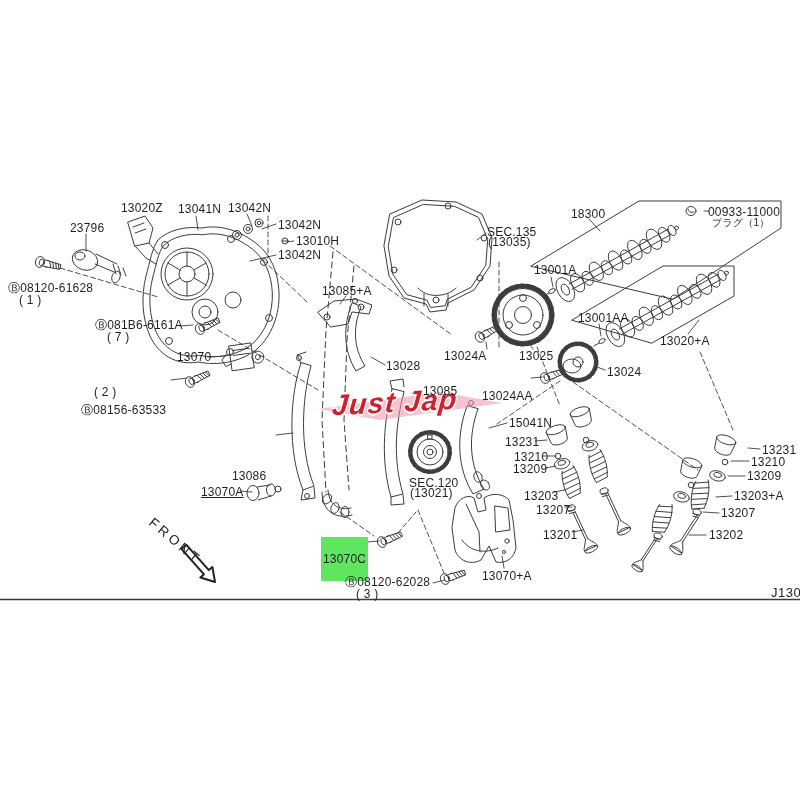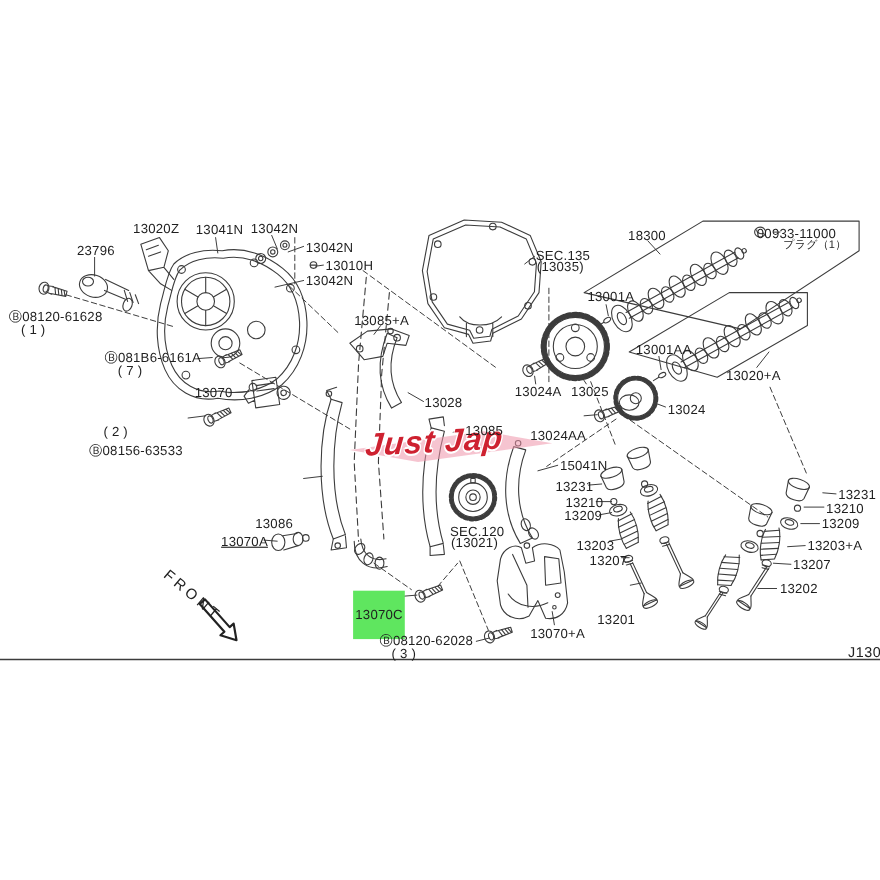--- a/index.html
+++ b/index.html
@@ -316,34 +316,34 @@
     <div class="label" style="left: 423px; top: 385px;">13085</div>
     <div class="label" style="left: 201px; top: 486px; text-decoration: underline;">13070A</div>
     <div class="label" style="left: 409px; top: 477px; text-align: center;">SEC.120</div>
     <div class="label" style="left: 410px; top: 487px;">(13021)</div>
     <div class="label" style="left: 509px; top: 417px;">15041N</div>
     <div class="label hl" style="left: 321px; top: 537px;">13070C</div>
     <div class="label" style="left: 345px; top: 576px;">Ⓑ08120-62028</div>
     <div class="label" style="left: 356px; top: 588px;">( 3 )</div>
     <div class="label" style="left: 482px; top: 570px;">13070+A</div>
     <div class="label" style="left: 571px; top: 208px;">18300</div>
-    <div class="label" style="left: 688px; top: 206px;">00933-11000</div>
+    <div class="label" style="left: 708px; top: 206px;">00933-11000</div>
     <div class="label small" style="left: 712px; top: 218px;">プラグ（1）</div>
     <div class="label" style="left: 534px; top: 264px;">13001A</div>
     <div class="label" style="left: 578px; top: 312px;">13001AA</div>
     <div class="label" style="left: 660px; top: 335px;">13020+A</div>
-    <div class="label" style="left: 468px; top: 350px;">13024A</div>
+    <div class="label" style="left: 444px; top: 350px;">13024A</div>
     <div class="label" style="left: 519px; top: 350px;">13025</div>
     <div class="label" style="left: 482px; top: 373px; margin-top: 17px;">13024AA</div>
     <div class="label" style="left: 607px; top: 366px;">13024</div>
     <div class="label" style="left: 505px; top: 436px;">13231</div>
     <div class="label" style="left: 514px; top: 451px;">13210</div>
     <div class="label" style="left: 513px; top: 463px;">13209</div>
     <div class="label" style="left: 524px; top: 490px;">13203</div>
     <div class="label" style="left: 536px; top: 504px;">13207</div>
-    <div class="label" style="left: 543px; top: 557px;">13201</div>
+    <div class="label" style="left: 543px; top: 529px;">13201</div>
     <div class="label" style="left: 762px; top: 444px;">13231</div>
     <div class="label" style="left: 751px; top: 456px;">13210</div>
     <div class="label" style="left: 747px; top: 470px;">13209</div>
     <div class="label" style="left: 734px; top: 490px;">13203+A</div>
     <div class="label" style="left: 721px; top: 507px;">13207</div>
     <div class="label" style="left: 709px; top: 529px;">13202</div>
   </div>
 
 </body></html>

